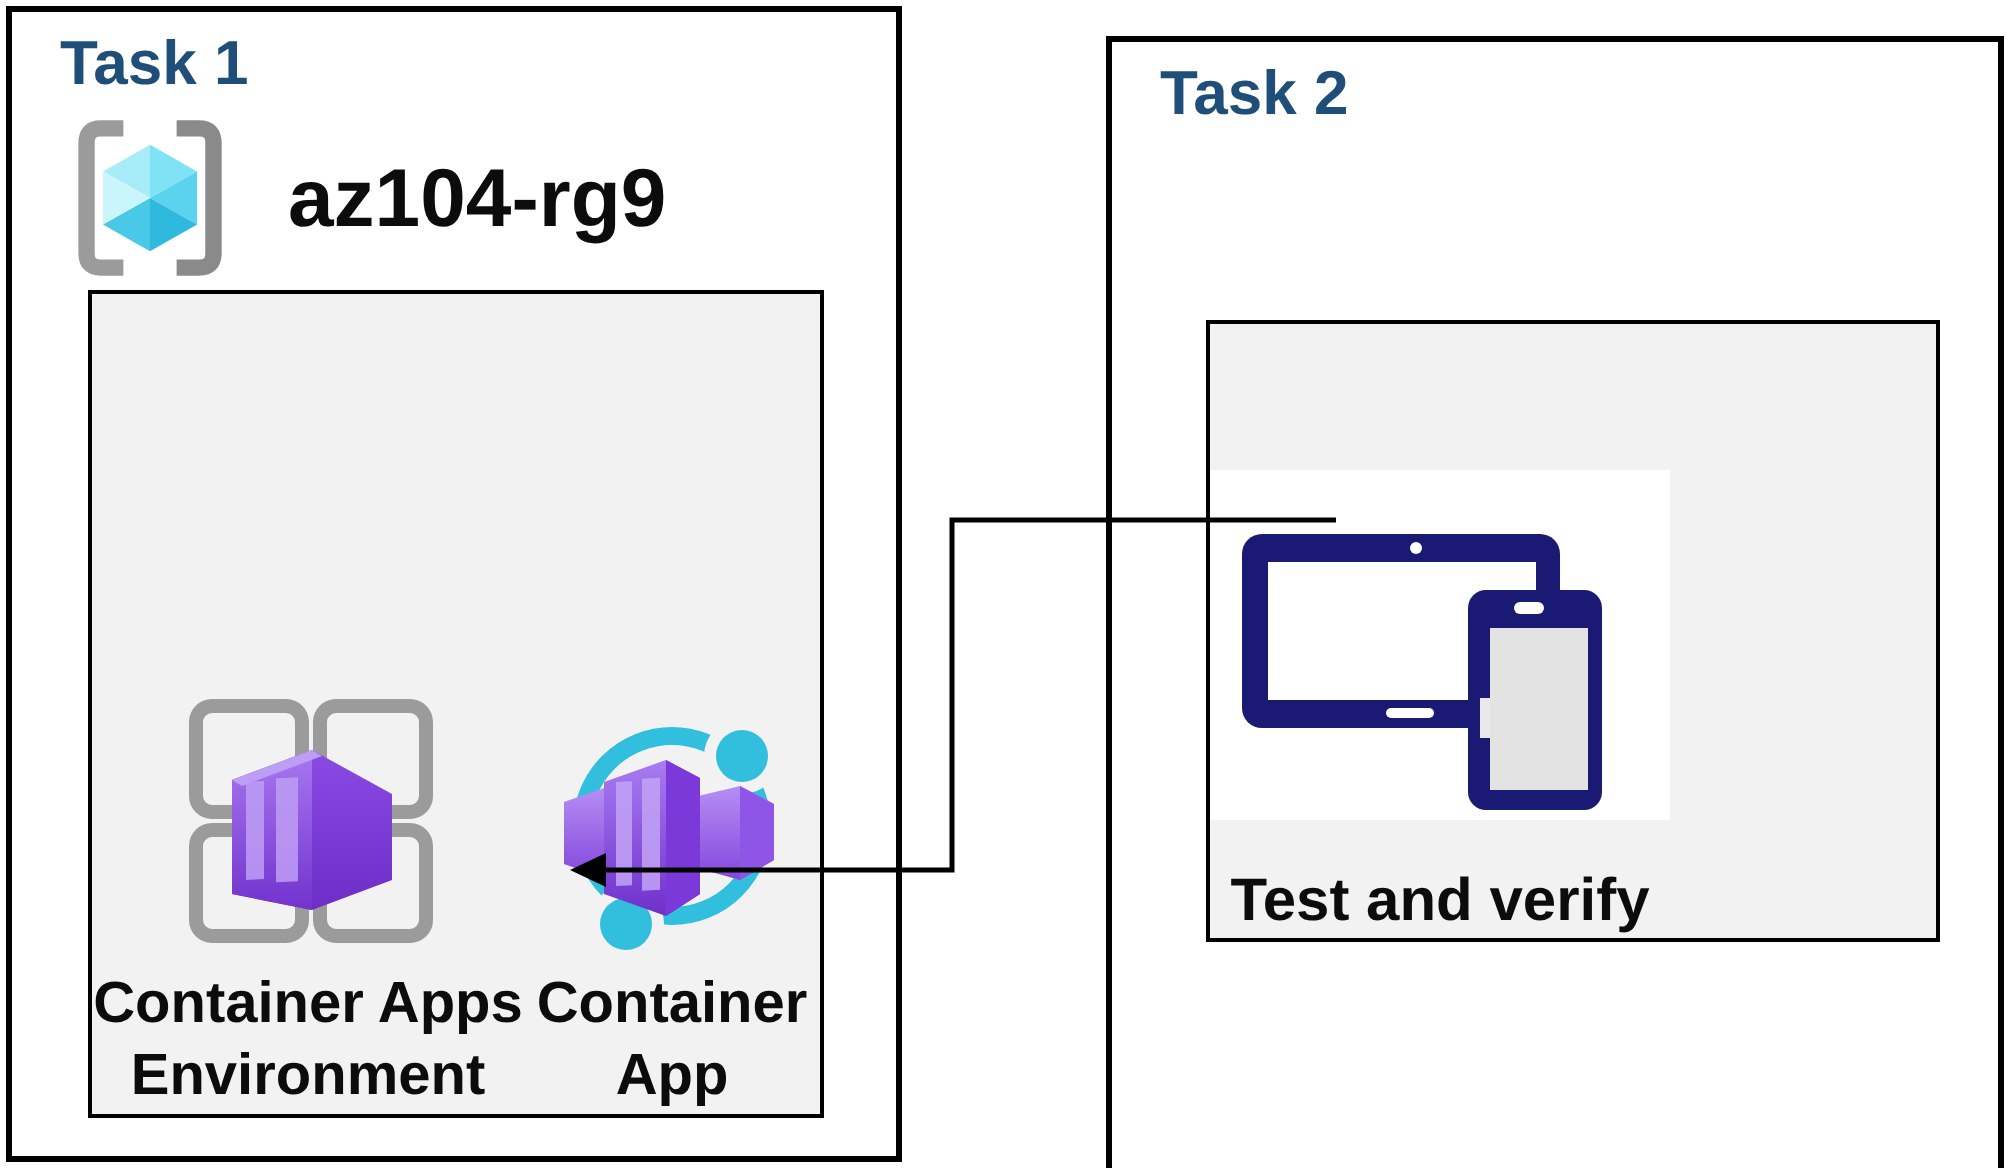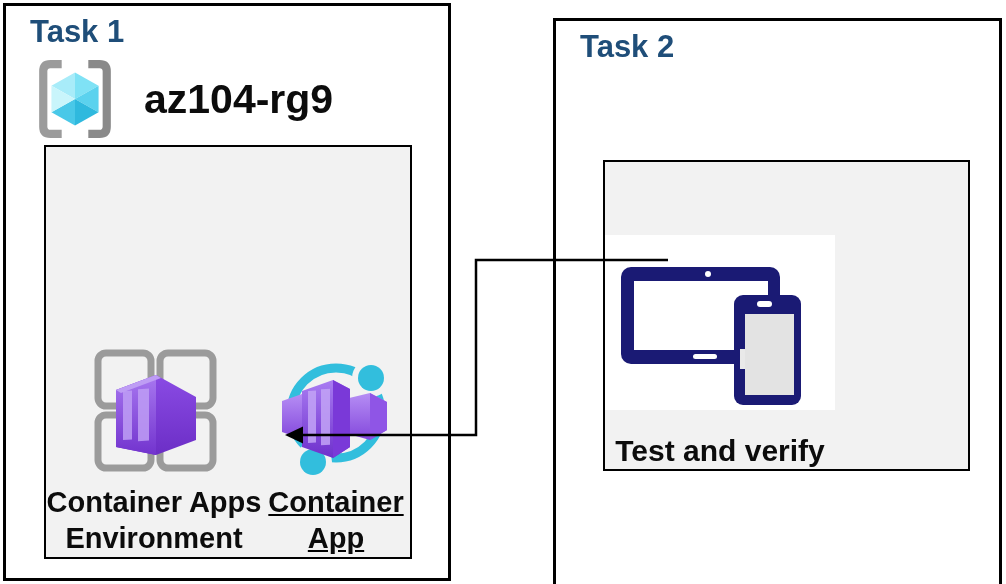--- a/index.html
+++ b/index.html
@@ -31,21 +31,21 @@
     display:flex; flex-direction:row; align-items:flex-end;
   }
   #task1-panel { left:38px; top:139px; width:368px; height:414px; padding-top:6px; }
   #task2-panel { left:47px; top:139px; width:367px; height:311px; padding-top:18px; }
 
   .node { display:flex; flex-direction:column; align-items:center; }
   .node-label {
     font-size:29px; font-weight:bold; color:#0c0c0c;
     text-align:center; line-height:1.24; max-width:290px;
   }
-  #node-container-app { margin-top:8px;text-decoration:underline; }
+  #node-container-app { margin-top:8px; }
   #node-container-app .node-label { margin-top:8px; }
 
   .icon-panel {
     width:230px; height:175px; background:#ffffff;
     display:flex; align-items:center; justify-content:center;
   }
   #node-test-verify .node-label { margin-top:22px; font-size:30px; }
 
   .overlay {
     position:absolute; left:0; top:0; width:1006px; height:584px;

